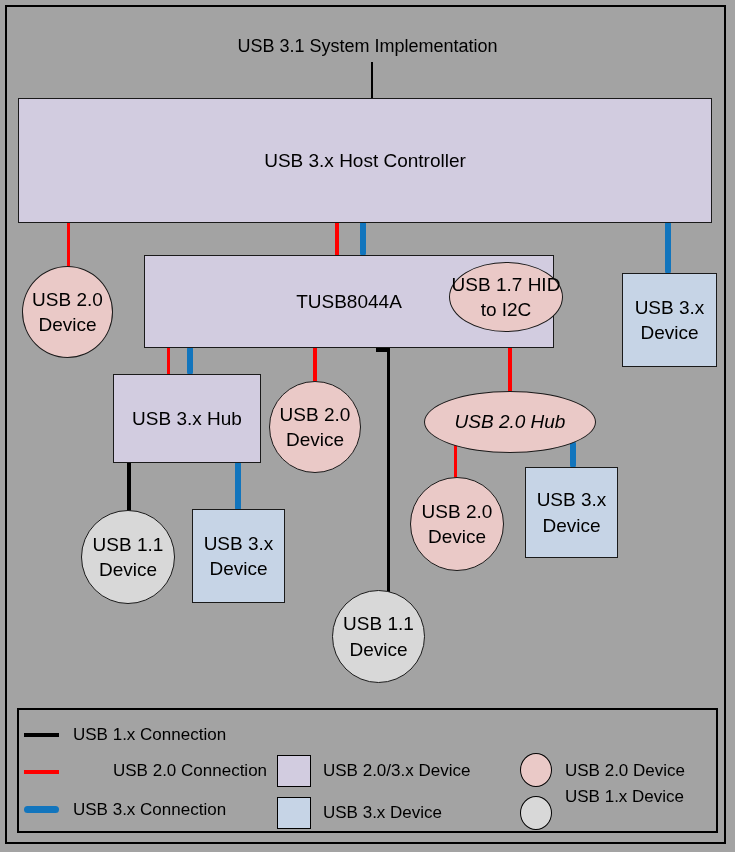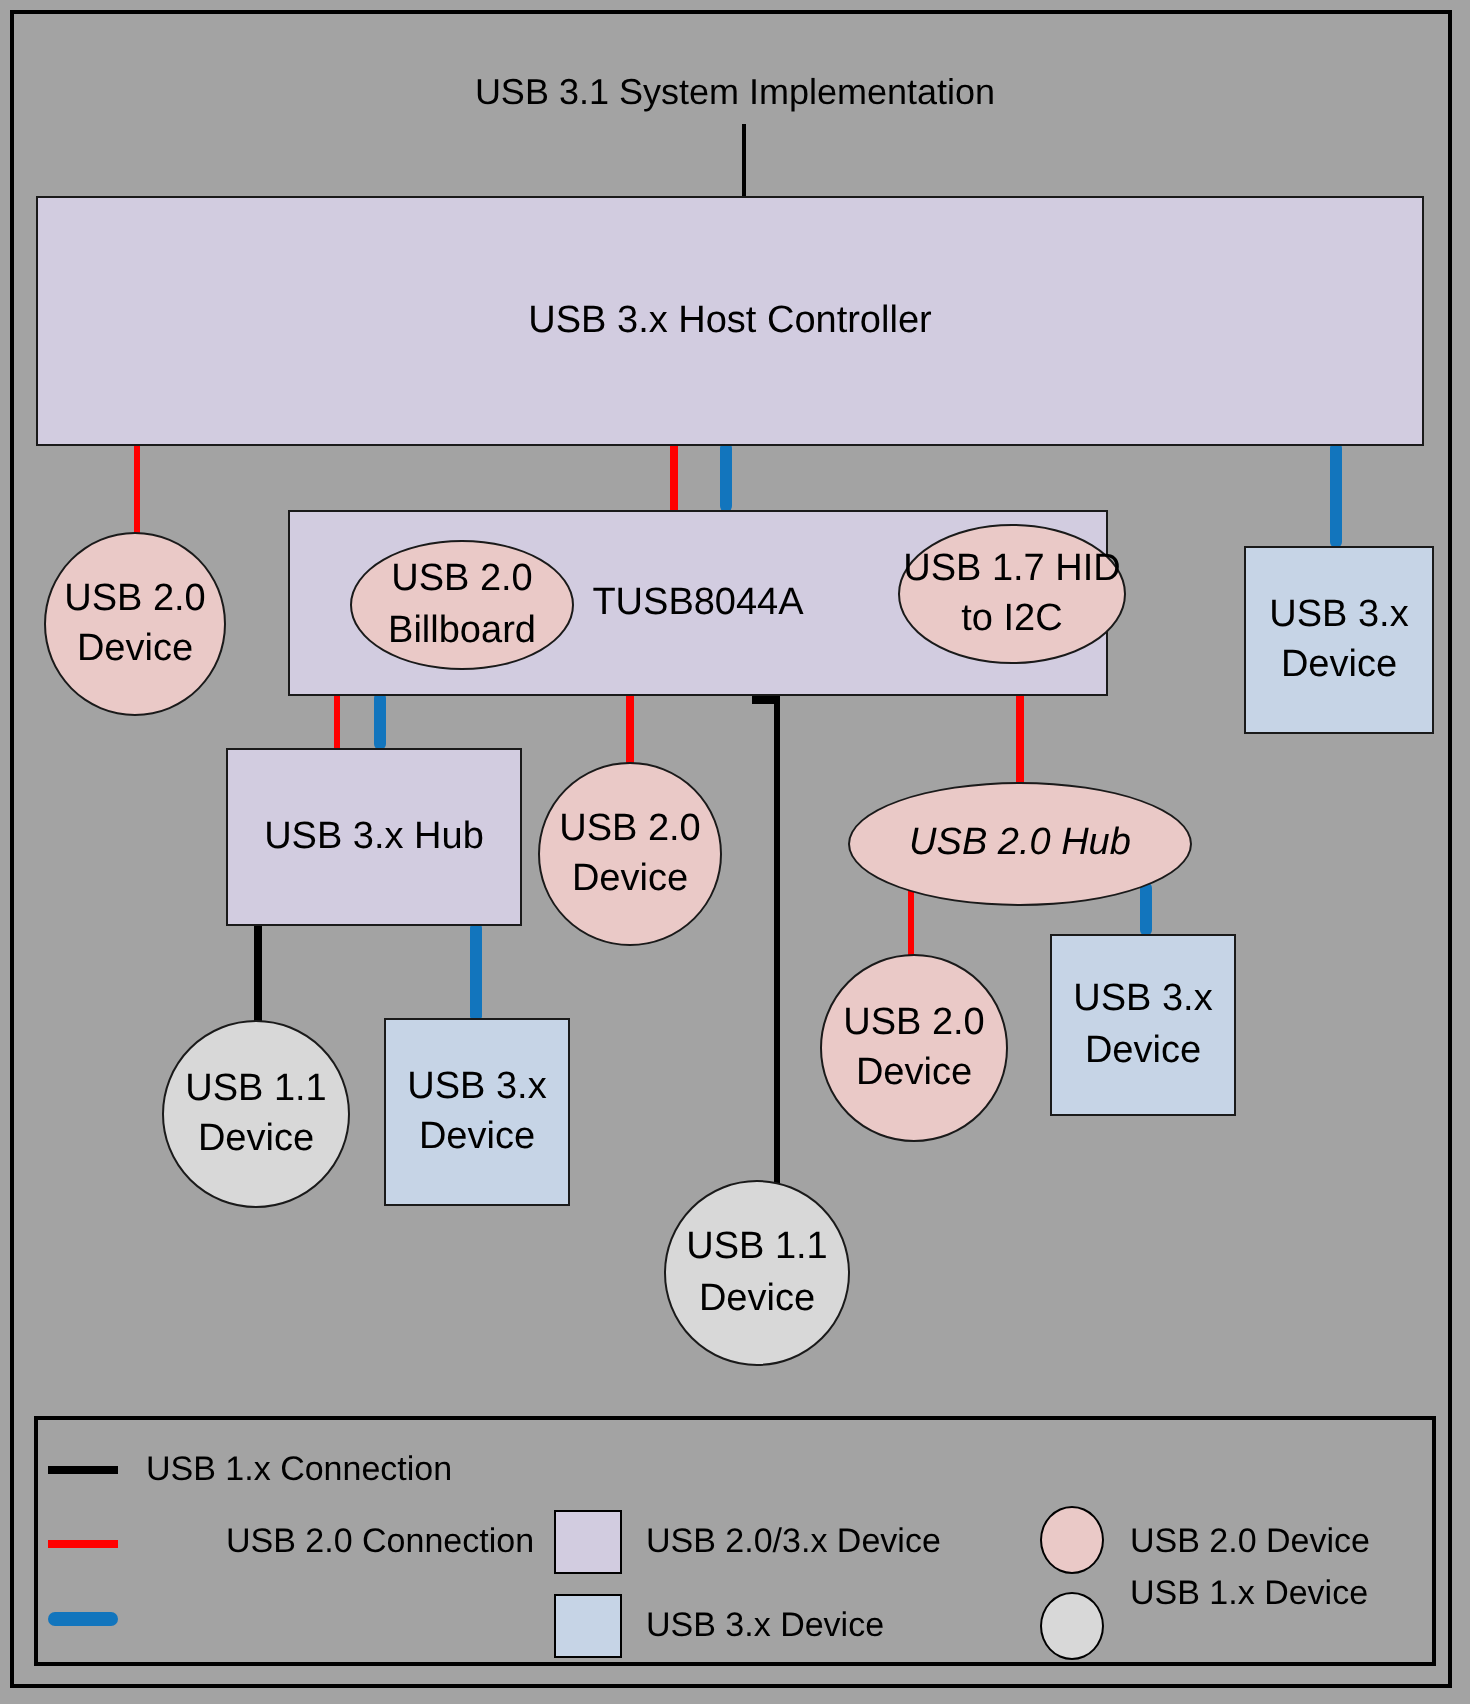--- a/index.html
+++ b/index.html
@@ -72,23 +72,20 @@
   <div class="node purple" style="left:18px; top:98px; width:694px; height:125px;">
     <span>USB 3.x Host Controller</span>
   </div>
 
   <div class="node pink round" style="left:22px; top:266px; width:91px; height:92px;">
     <span>USB 2.0 Device</span>
   </div>
 
   <div class="node purple" style="left:144px; top:255px; width:410px; height:93px;">
     <div class="tusb-label">TUSB8044A</div>
-    <div class="node pink round" style="left:30px; top:14px; width:112px; height:65px;">
-      <span>USB 2.0 Billboard</span>
-    </div>
     <div class="node pink round" style="left:304px; top:6px; width:114px; height:70px;">
       <span>USB 1.7 HID to I2C</span>
     </div>
   </div>
 
   <div class="node bluebox" style="left:622px; top:273px; width:95px; height:94px;">
     <span>USB 3.x Device</span>
   </div>
 
   <div class="node purple" style="left:113px; top:374px; width:148px; height:89px;">
@@ -125,20 +122,21 @@
 
   <div class="legend-box"></div>
 
   <div class="lg-line" style="left:24px; top:733px; width:35px; height:3.5px; background:var(--black-line);"></div>
   <div class="lg-label" style="left:73px; top:726px;">USB 1.x Connection</div>
 
   <div class="lg-line" style="left:24px; top:770px; width:35px; height:3.5px; background:var(--red-line);"></div>
   <div class="lg-label" style="left:73px; top:762px;margin-left:40px;">USB 2.0 Connection</div>
 
   <div class="lg-line" style="left:24px; top:806px; width:35px; height:7px; border-radius:3.5px; background:var(--blue-line);"></div>
+  <div class="lg-label" style="left:73px; top:801px;">USB 3.x Connection</div>
 
   <div class="lg-rect" style="left:277px; top:755px; background:var(--purple-device);"></div>
   <div class="lg-label" style="left:323px; top:762px;">USB 2.0/3.x Device</div>
 
   <div class="lg-rect" style="left:277px; top:797px; background:var(--blue-device);"></div>
   <div class="lg-label" style="left:323px; top:804px;">USB 3.x Device</div>
 
   <div class="lg-ellipse" style="left:520px; top:753px; background:var(--pink-device);"></div>
   <div class="lg-label" style="left:565px; top:762px;">USB 2.0 Device</div>
 

